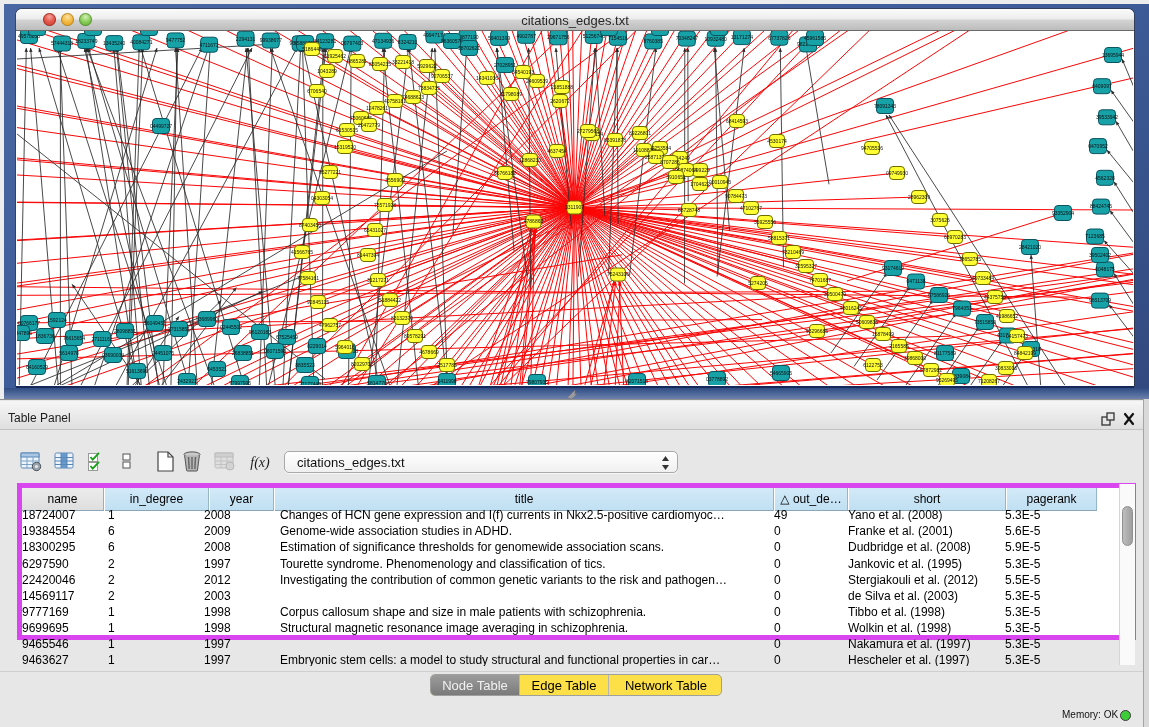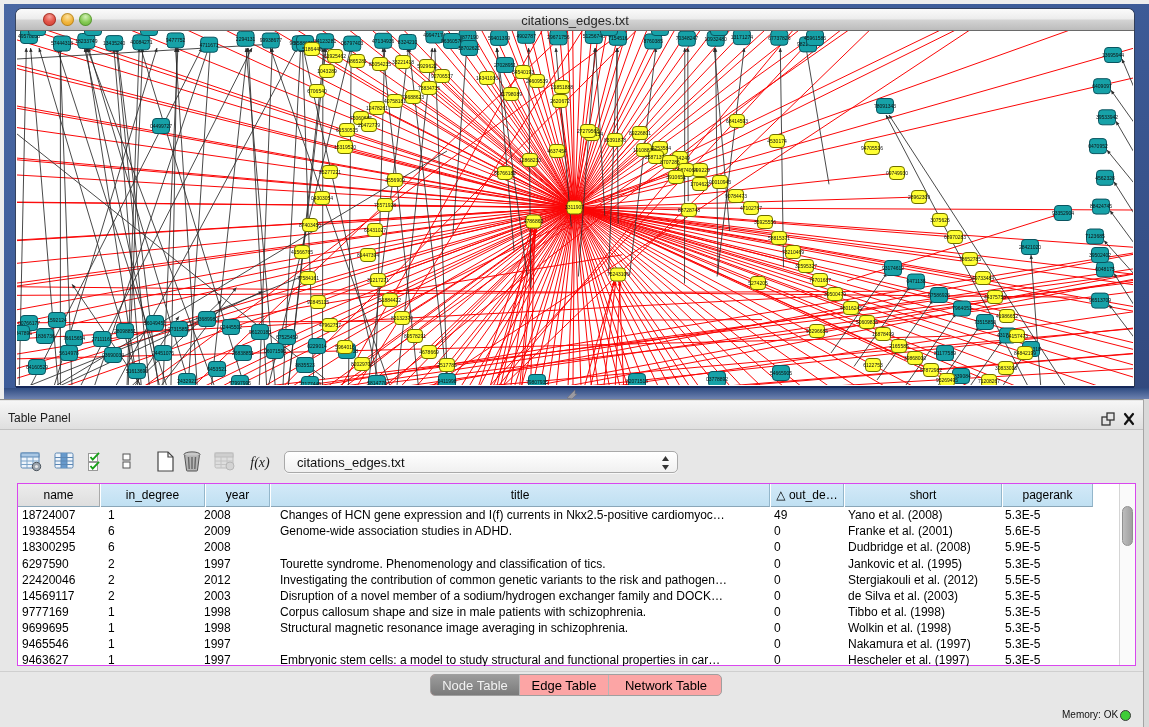--- a/index.html
+++ b/index.html
@@ -28,35 +28,35 @@
 #panel { left:0; top:399px; width:1149px; height:328px; background:#e7e7e7;
   border-top:1px solid #8e8e8e; }
 #ptitle { left:0; top:1px; width:100%; height:29px;
   background:linear-gradient(#f6f6f6,#dfdfdf); border-bottom:1px solid #c2c2c2; }
 #ptitle span { position:absolute; left:8px; top:10px; font-size:12px; color:#1c1c1c; }
 #combo { left:284px; top:451px; width:394px; height:22px; border:1px solid #a9a9a9;
   border-radius:5px; background:linear-gradient(#ffffff,#f0f0f0);
   box-shadow:0 1px 0 rgba(255,255,255,0.7); }
 #combo span { position:absolute; left:12px; top:3px; font-size:13px; color:#111; }
 
-#tbl { left:17px; top:483px; width:1119px; height:183px; background:#fff;
-  border:1px solid #d946ef;padding-left:24px; }
+#tbl { left:17px; top:483px; width:1119px; height:157px; background:#fff;
+  border:5px solid #d946ef;padding-left:24px; }
 .hc { position:absolute; top:0; height:23px; background:linear-gradient(#d3e9f8,#c0e0f2);
   border-right:1px solid #93b6cb; border-bottom:1px solid #8aa6b8;
   font-size:12px; color:#000; text-align:center; line-height:23px; }
 .row { position:absolute; height:16px; width:1100px; }
 .row span { position:absolute; top:1px; font-size:12px; color:#000; white-space:nowrap; }
 
 #sbar { left:1119px; top:484px; width:16px; height:181px; background:#fafafa;
   border-left:1px solid #d5d5d5; }
 #sthumb { left:1121.5px; top:506px; width:11px; height:40px; border-radius:6px;
   background:linear-gradient(90deg,#bdbdbd,#9f9f9f); border:1px solid #909090; }
 
 #tabs { left:430px; top:674px; width:292px; height:22px; border:1px solid #9f9f9f;
-  border-radius:5px; background:#fca5a5; overflow:hidden; }
+  border-radius:5px; background:#fde047; overflow:hidden; }
 .tab { position:absolute; top:0; height:22px; font-size:13px; text-align:center;
   line-height:21px; color:#000; }
 #tab1 { left:0; width:88px; background:linear-gradient(#9c9c9c,#777777); color:#f2f2f2; }
 #tab2 { left:88px; width:89px; border-left:1px solid #b5b5b5; }
 #tab3 { left:177px; width:115px; border-left:1px solid #b5b5b5; }
 #mem { left:1062px; top:709px; font-size:10px; color:#111; }
 #memdot { left:1120px; top:710px; width:11px; height:11px; border-radius:50%;
   background:#3ecc38; border:1.5px solid #3a3a3a; }
 #redge { left:1143px; top:399px; width:6px; height:328px; background:#d9d9d9;
   border-left:1px solid #a5a5a5; }
@@ -1017,20 +1017,21 @@
 <span style="left:187px">2009</span>
       <span style="left:263px">Genome-wide association studies in ADHD.</span>
 <span style="left:757px">0</span>
       <span style="left:831px">Franke et al. (2001)</span>
 <span style="left:988px">5.6E-5</span>
     </div>
 <div class="row" style="top:56.3px">
 <span style="left:5px">18300295</span>
       <span style="left:91px">6</span>
 <span style="left:187px">2008</span>
+      <span style="left:263px">Estimation of significance thresholds for genomewide association scans.</span>
 <span style="left:757px">0</span>
       <span style="left:831px">Dudbridge et al. (2008)</span>
 <span style="left:988px">5.9E-5</span>
     </div>
 <div class="row" style="top:72.5px">
 <span style="left:5px">6297590</span>
       <span style="left:91px">2</span>
 <span style="left:187px">1997</span>
       <span style="left:263px">Tourette syndrome. Phenomenology and classification of tics.</span>
 <span style="left:757px">0</span>
@@ -1043,21 +1044,20 @@
 <span style="left:187px">2012</span>
       <span style="left:263px">Investigating the contribution of common genetic variants to the risk and pathogen…</span>
 <span style="left:757px">0</span>
       <span style="left:831px">Stergiakouli et al. (2012)</span>
 <span style="left:988px">5.5E-5</span>
     </div>
 <div class="row" style="top:104.8px">
 <span style="left:5px">14569117</span>
       <span style="left:91px">2</span>
 <span style="left:187px">2003</span>
-      <span style="left:263px">Disruption of a novel member of a sodium/hydrogen exchanger family and DOCK…</span>
 <span style="left:757px">0</span>
       <span style="left:831px">de Silva et al. (2003)</span>
 <span style="left:988px">5.3E-5</span>
     </div>
 <div class="row" style="top:120.9px">
 <span style="left:5px">9777169</span>
       <span style="left:91px">1</span>
 <span style="left:187px">1998</span>
       <span style="left:263px">Corpus callosum shape and size in male patients with schizophrenia.</span>
 <span style="left:757px">0</span>

